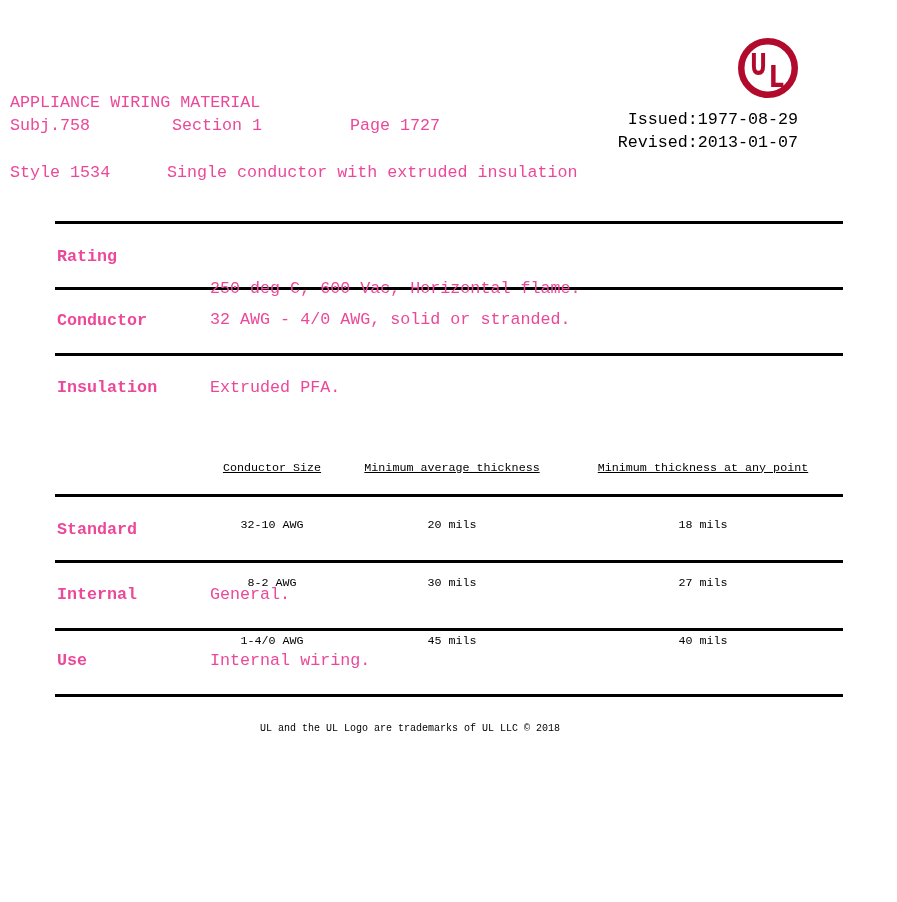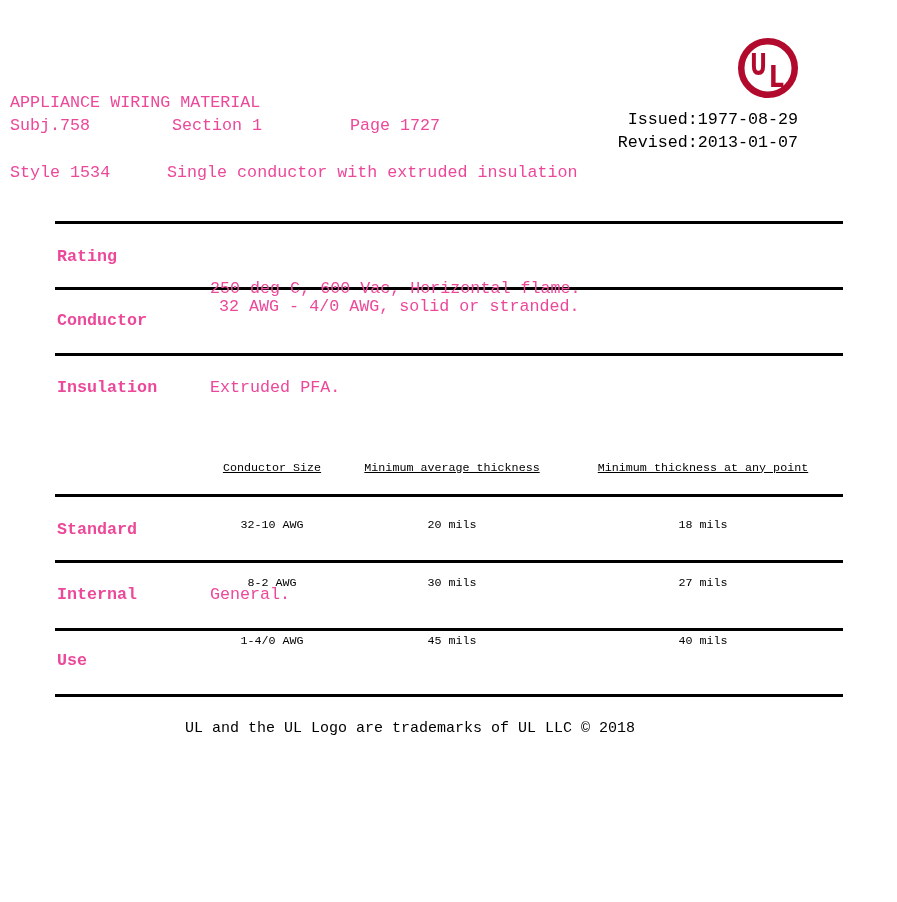--- a/index.html
+++ b/index.html
@@ -46,21 +46,21 @@
     line-height: 19.3px;
     white-space: pre;
   }
   .tcol .thead { text-decoration: underline; }
   .footer {
     position: absolute;
     top: 719px;
     left: 0;
     width: 820px;
     text-align: center;
-    font-size: 15px;
+    font-size: 10px;
     line-height: 19px;
     white-space: pre;
   }
   .logo {
     position: absolute;
     left: 737px;
     top: 37px;
     width: 62px;
     height: 62px;
   }
@@ -94,21 +94,21 @@
   <div class="rule" style="top:353px;"></div>
   <div class="rule" style="top:494px;"></div>
   <div class="rule" style="top:560px;"></div>
   <div class="rule" style="top:628px;"></div>
   <div class="rule" style="top:694px;"></div>
 
   <div class="line bold" style="left:57px; top:245px;">Rating</div>
   <div class="line" style="left:210px; top:245px;margin-top:32px;">250 deg C, 600 Vac, Horizontal flame.</div>
 
   <div class="line bold" style="left:57px; top:309px;">Conductor</div>
-  <div class="line" style="left:210px; top:295px;margin-left:9px;">32 AWG - 4/0 AWG, solid or stranded.</div>
+  <div class="line" style="left:210px; top:308px;">32 AWG - 4/0 AWG, solid or stranded.</div>
 
   <div class="line bold" style="left:57px; top:376px;">Insulation</div>
   <div class="line" style="left:210px; top:376px;">Extruded PFA.</div>
 
   <div class="tcol" style="left:190px; width:164px;">
     <div class="thead">Conductor Size</div>
     <div>32-10 AWG</div>
     <div>8-2 AWG</div>
     <div>1-4/0 AWG</div>
   </div>
@@ -124,16 +124,17 @@
     <div>27 mils</div>
     <div>40 mils</div>
   </div>
 
   <div class="line bold" style="left:57px; top:518px;">Standard</div>
 
   <div class="line bold" style="left:57px; top:583px;">Internal</div>
   <div class="line" style="left:210px; top:583px;">General.</div>
 
   <div class="line bold" style="left:57px; top:649px;">Use</div>
+  <div class="line" style="left:210px; top:649px;">Internal wiring.</div>
 
   <div class="footer">UL and the UL Logo are trademarks of UL LLC © 2018</div>
 
 </div>
 
 </body></html>

